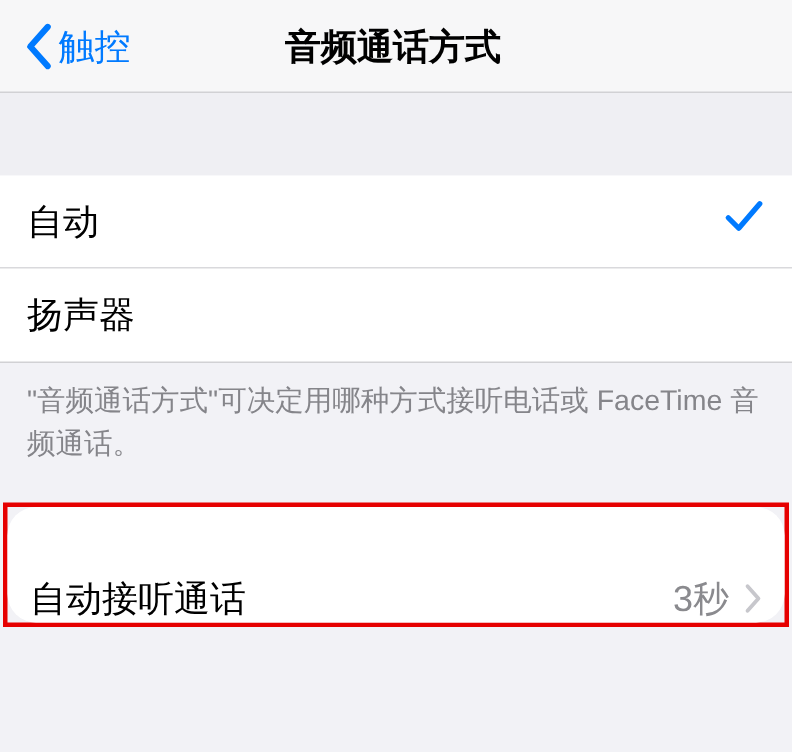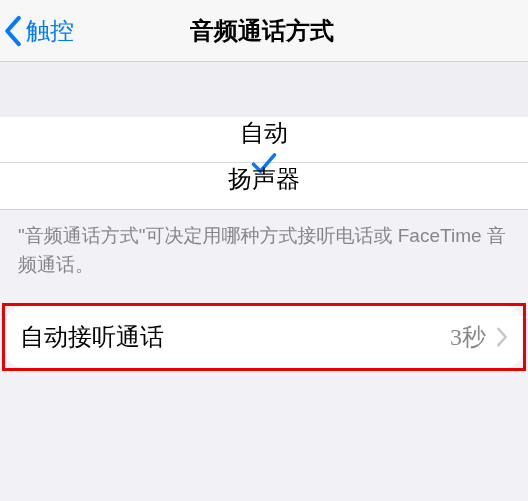--- a/index.html
+++ b/index.html
@@ -10,78 +10,76 @@
       border-bottom: 1px solid #d1d1d4;
       position: relative;
       display: flex;
       align-items: center;
     }
     .back {
       display: flex;
       align-items: center;
       color: #007aff;
       font-size: 24px;
-      padding-left: 4px;
+      padding-left: 17px;
       cursor: pointer;
     }
     .back svg { width: 18px; height: 32px; margin-right: 4px; }
     .title {
       position: absolute;
       left: 0; right: 4px;
       text-align: center;
       font-size: 24px;
       font-weight: 600;
       color: #000;
       pointer-events: none;
     }
     .spacer { height: 55px; background: #efeff3; }
     .group { background: #fff; }
     .row {
-      height: 46px;
+      height: 62px;
       display: flex;
       align-items: center;
       justify-content: space-between;
       padding: 0 18px;
       font-size: 24px;
       color: #000;
       border-bottom: 1px solid #d9d9dc;
       cursor: pointer;
-      flex-direction: column;
     }
     .row:last-child { border-bottom: none; text-align: right; }
     .group-end { border-bottom: 1px solid #d1d1d4; }
     .check svg { width: 28px; height: 28px; }
     .footer {
       padding: 12px 18px 24px 18px;
       font-size: 19px;
       color: #85858a;
       line-height: 1.5;
     }
     .highlight {
       border: 3px solid #e60000;
       margin: 0 2px;
     }
     .row2 {
-      height: 62px;
+      height: 77px;
       display: flex;
-      align-items: center;
+      align-items: flex-end;
       justify-content: space-between;
       padding: 0 15px;
       font-size: 24px;
       color: #000;
       background: #fff;
       cursor: pointer;
       border-radius: 19px;
     }
     .right {
       display: flex;
       align-items: center;
       color: #8a8a8e;
       font-size: 24px;
-      font-family: Liberation Serif, serif;
     }
     .right svg { width: 12px; height: 20px; margin-left: 10px; }
   </style>
 </head>
 <body>
 
 <div class="nav">
   <div class="back">
     <svg viewBox="0 0 12 22">
         <polyline points="10,2 2,11 10,20" fill="none" stroke="#007aff" stroke-width="2.8" stroke-linecap="round" stroke-linejoin="round"></polyline>

